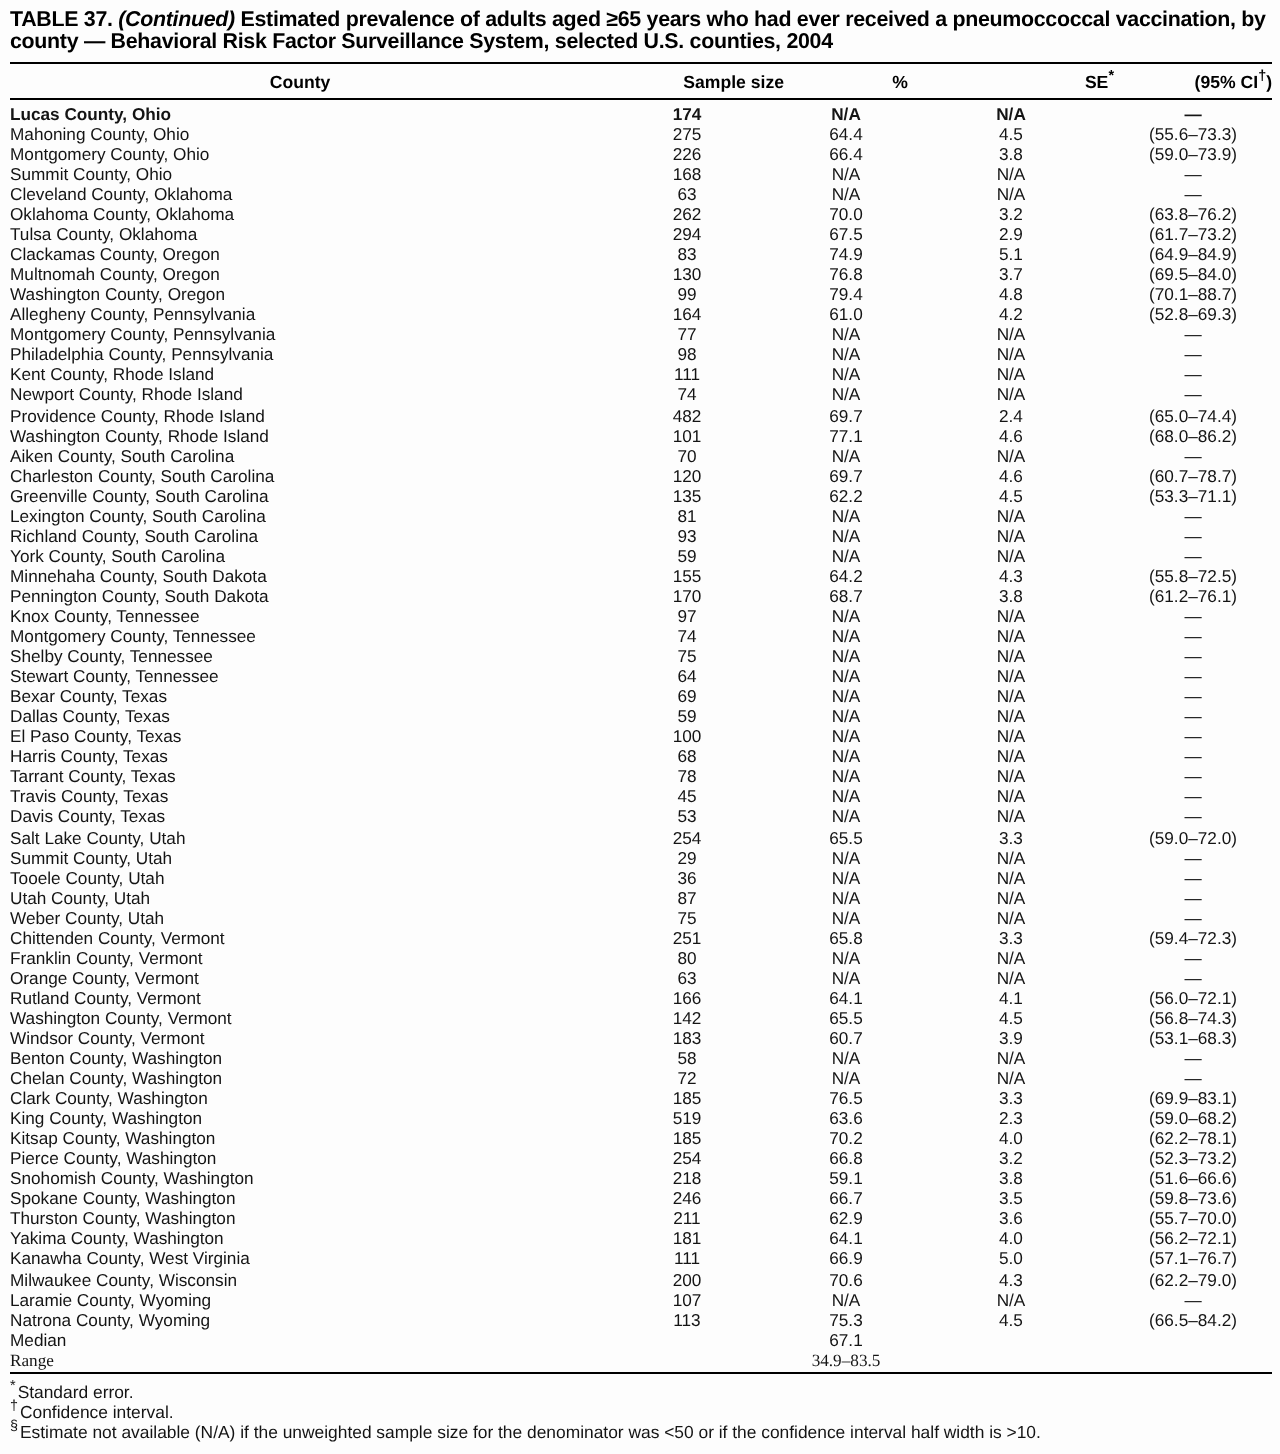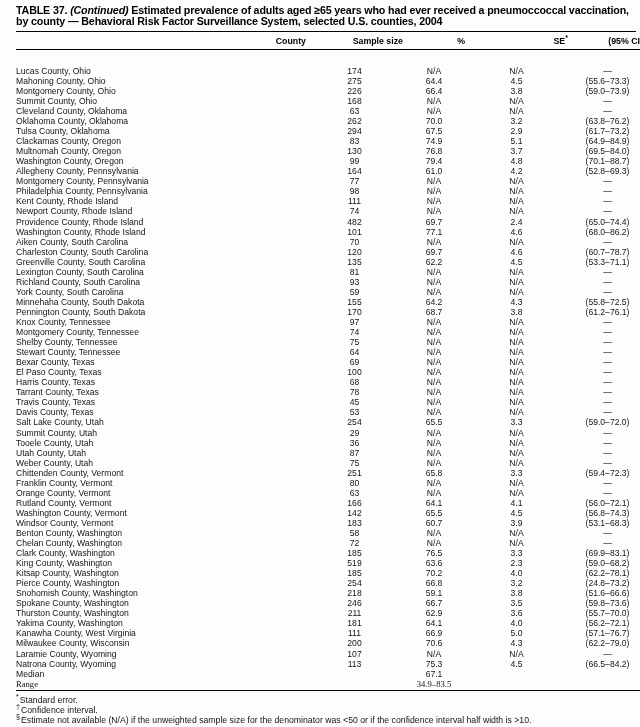--- a/index.html
+++ b/index.html
@@ -2,47 +2,47 @@
 <html><head>
 <meta charset="utf-8">
 <style>
   * { box-sizing: border-box; }
   html, body { margin:0; padding:0; }
   body {
     width:640px; height:727px;
     background:#fdfdfd; color:#141414;
     font-family:"Liberation Sans", sans-serif;
   }
-  .page { padding:5px 4px 0 5px;margin-left:11px; }
+  .page { padding:5px 4px 0 5px; }
 
   .title {
     font-size:10.7px; font-weight:700; line-height:10.9px;
     letter-spacing:-0.15px; color:#000;
     padding-bottom:4px; border-bottom:1.4px solid #000;
   }
   .title .ital { font-style:italic; }
 
   table.data {
     width:631px; border-collapse:collapse; table-layout:fixed;
     border-bottom:1.2px solid #000;
   }
   thead th {
     font-size:8.8px; font-weight:700; color:#000;
     text-align:right; vertical-align:bottom;
     padding:4px 0 3px 0; border-bottom:1.1px solid #000;
     white-space:nowrap;
   }
-  thead th.left { text-align:right; }
+  thead th.left { text-align:center; }
   tbody td {
     font-size:8.6px; height:10.05px; line-height:10.05px;
     padding:0; text-align:center; white-space:nowrap;
     overflow:hidden; color:#141414;
   }
   tbody td.left { text-align:left; }
-  tbody tr:first-child td { padding-top:16px; height:12px; }
+  tbody tr:first-child td { padding-top:2px; height:12px;font-weight:bold; }
   tbody tr:last-child td { padding-bottom:1px;font-family:Liberation Serif, serif; }
 
   sup { font-size:7.2px; line-height:0; }
 
   .footnotes { padding-top:4px; }
   .footnote {
     font-size:8.7px; line-height:10.3px; white-space:nowrap;
     color:#141414;
   }
   .footnote sup { margin-right:1px; }
@@ -280,20 +280,27 @@
           <td>—</td>
         </tr>
         <tr>
           <td class="left">Bexar County, Texas</td>
           <td>69</td>
           <td>N/A</td>
           <td>N/A</td>
           <td>—</td>
         </tr>
         <tr>
+          <td class="left">Dallas County, Texas</td>
+          <td>59</td>
+          <td>N/A</td>
+          <td>N/A</td>
+          <td>—</td>
+        </tr>
+        <tr>
           <td class="left">El Paso County, Texas</td>
           <td>100</td>
           <td>N/A</td>
           <td>N/A</td>
           <td>—</td>
         </tr>
         <tr>
           <td class="left">Harris County, Texas</td>
           <td>68</td>
           <td>N/A</td>
@@ -431,21 +438,21 @@
           <td>185</td>
           <td>70.2</td>
           <td>4.0</td>
           <td>(62.2–78.1)</td>
         </tr>
         <tr>
           <td class="left">Pierce County, Washington</td>
           <td>254</td>
           <td>66.8</td>
           <td>3.2</td>
-          <td>(24.8–73.2)</td>
+          <td>(52.3–73.2)</td>
         </tr>
         <tr>
           <td class="left">Snohomish County, Washington</td>
           <td>218</td>
           <td>59.1</td>
           <td>3.8</td>
           <td>(51.6–66.6)</td>
         </tr>
         <tr>
           <td class="left">Spokane County, Washington</td>

